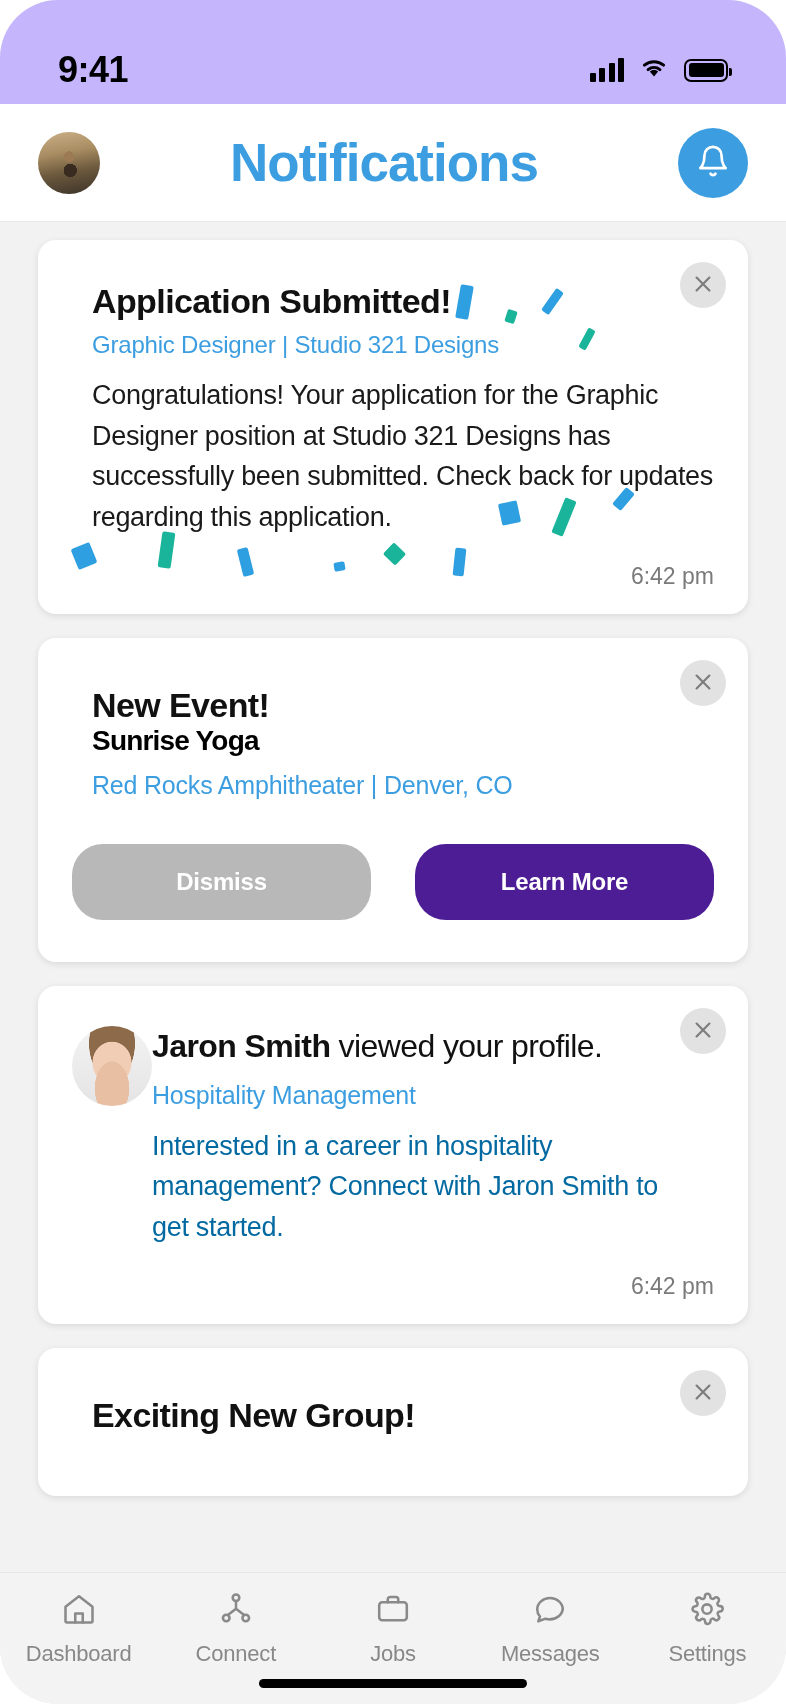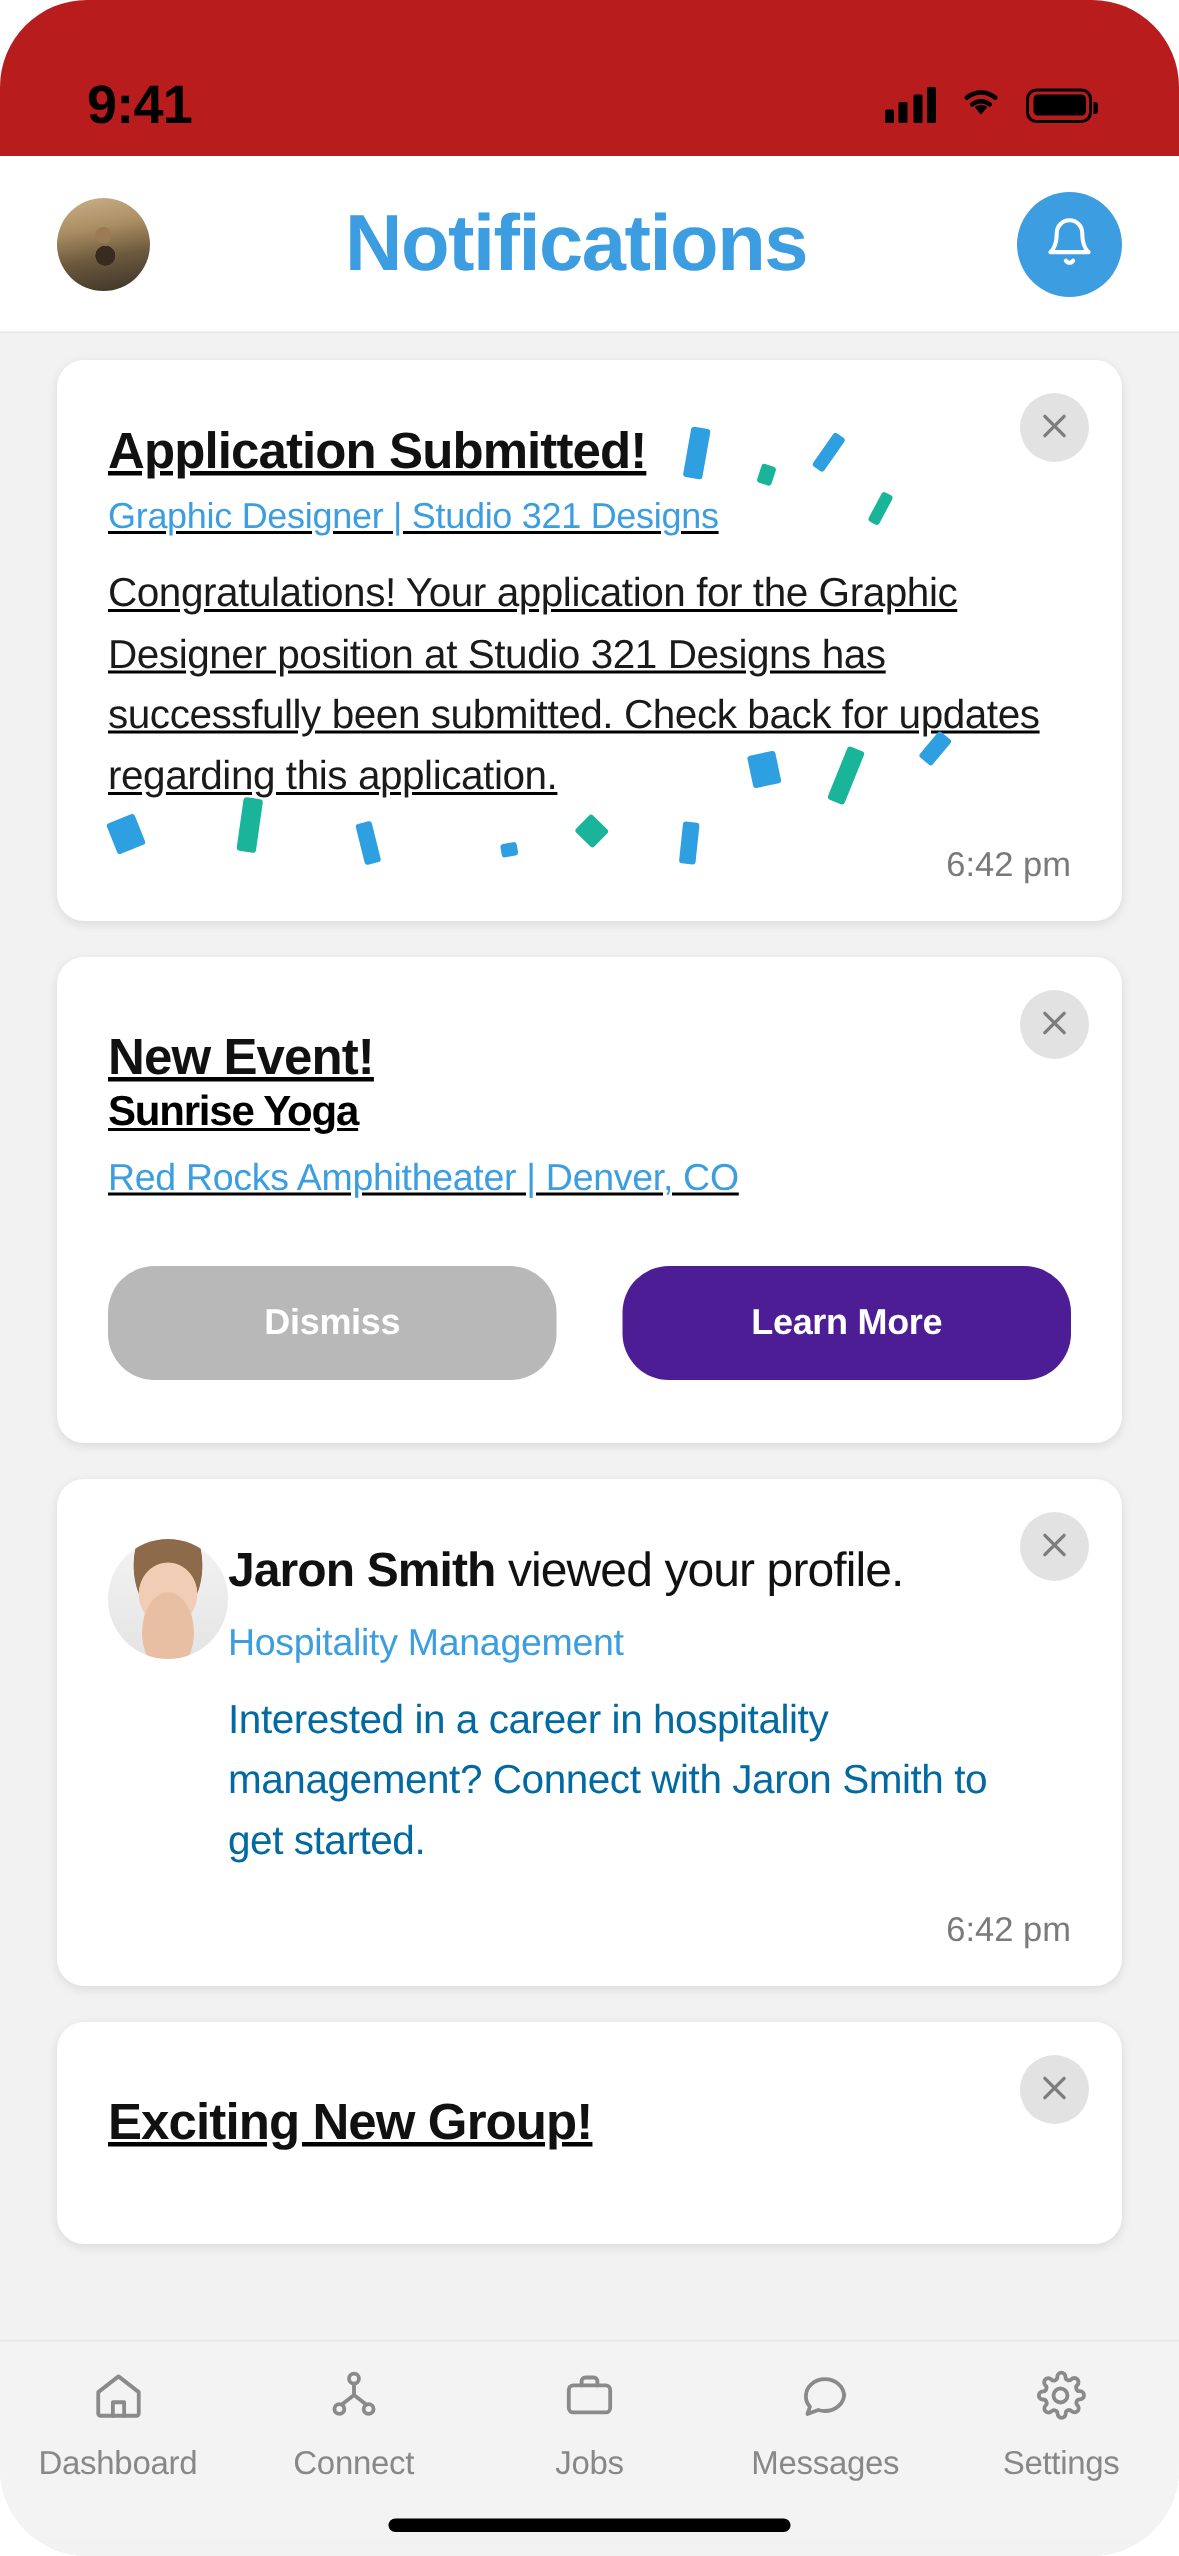--- a/index.html
+++ b/index.html
@@ -14,21 +14,21 @@
     width: 786px; height: 1704px;
     background: #f2f2f2;
     border-radius: 58px;
     overflow: hidden;
   }
 
   
   .statusbar {
     position: absolute; top: 0; left: 0; right: 0;
     height: 104px;
-    background: #b91c1c;
+    background: #c4b5fd;
     display: flex; align-items: center; justify-content: space-between;
     padding: 36px 58px 0 58px;
   }
   .clock {
     font-size: 36px; font-weight: bold; color: #000;
     letter-spacing: -0.5px;
   }
   .status-icons { display: flex; align-items: center; gap: 14px; }
   .signal { display: flex; align-items: flex-end; gap: 3.5px; height: 24px; }
   .signal i { display: block; width: 6px; background: #000; border-radius: 1px; }
@@ -99,21 +99,21 @@
 
   .close-btn {
     position: absolute; top: 22px; right: 22px;
     width: 46px; height: 46px; border-radius: 50%;
     background: #e2e2e2;
     display: flex; align-items: center; justify-content: center;
     border: none; cursor: pointer; z-index: 5;
   }
   .close-btn svg { width: 22px; height: 22px; }
 
-  .card-pad { padding: 42px 34px 0 34px; text-decoration: underline; }
+  .card-pad { padding: 42px 34px 0 54px; }
 
   .card-title {
     font-size: 34px; font-weight: bold; color: #111;
     letter-spacing: -0.6px; line-height: 1.16;
   }
   .card-sub {
     font-size: 24px; color: #3c9ee0;
     margin-top: 10px; letter-spacing: -0.2px;
   }
   .card-body {
@@ -172,21 +172,21 @@
   .profile-field {
     font-size: 25px; color: #3c9ee0; margin-top: 14px; letter-spacing: -0.2px;
   }
   .profile-body {
     font-size: 27px; color: #0369a1; line-height: 1.5;
     margin-top: 16px; letter-spacing: -0.3px;
   }
 
   
   .tabbar {
-    position: absolute; left: 0; right: 0; bottom: 12px;
+    position: absolute; left: 0; right: 0; bottom: 0;
     height: 132px;
     background: rgba(243,243,243,0.90);
     border-top: 1px solid rgba(0,0,0,0.05);
     display: flex; align-items: flex-start;
     padding-top: 18px;
   }
   .tab {
     flex: 1; display: flex; flex-direction: column; align-items: center; gap: 8px;
     background: none; border: none; cursor: pointer;
   }

